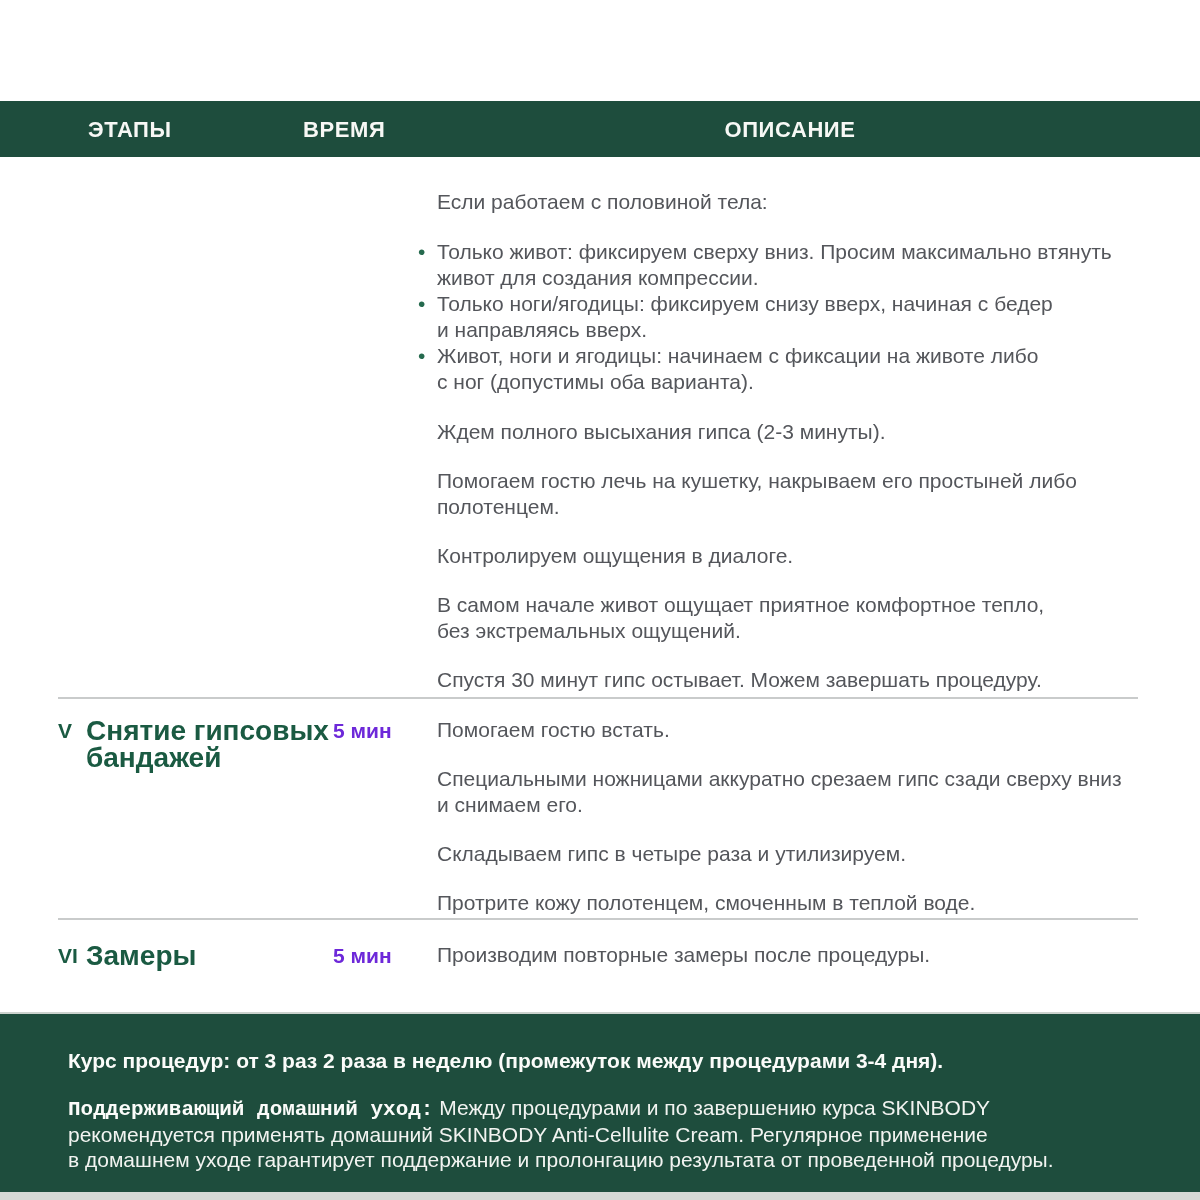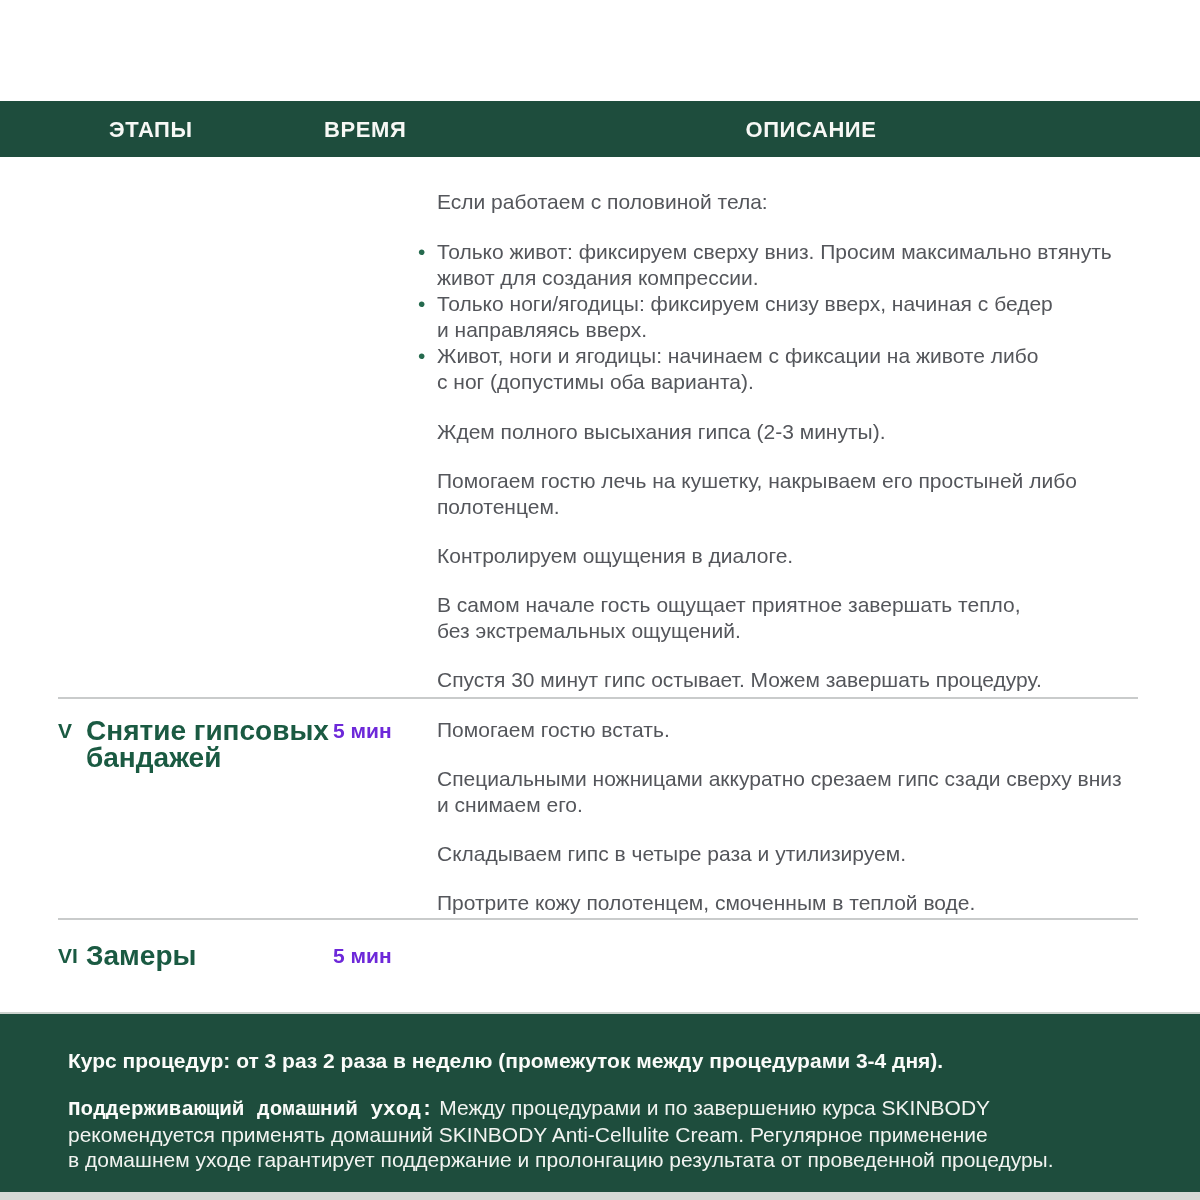--- a/index.html
+++ b/index.html
@@ -20,21 +20,20 @@
     background: #1e4d3d;
   }
   .header-bar .col-label {
     position: absolute;
     top: 16px;
     font-size: 22px;
     font-weight: bold;
     letter-spacing: 0.6px;
     color: #f7f8f5;
     white-space: nowrap;
-    margin-left: 21px;
   }
   .col-label.stages   { left: 88px; }
   .col-label.time     { left: 303px; }
   .col-label.desc     { left: 650px; width: 280px; text-align: center; }
 
   
   .table-body {
     position: absolute;
     top: 157px; left: 58px;
     width: 1080px;
@@ -154,21 +153,21 @@
 живот для создания компрессии.</li>
         <li>Только ноги/ягодицы: фиксируем снизу вверх, начиная с бедер
 и направляясь вверх.</li>
         <li>Живот, ноги и ягодицы: начинаем с фиксации на животе либо
 с ног (допустимы оба варианта).</li>
       </ul>
       <p>Ждем полного высыхания гипса (2-3 минуты).</p>
       <p>Помогаем гостю лечь на кушетку, накрываем его простыней либо
 полотенцем.</p>
       <p>Контролируем ощущения в диалоге.</p>
-      <p>В самом начале гость ощущает приятное завершать тепло,
+      <p>В самом начале живот ощущает приятное комфортное тепло,
 без экстремальных ощущений.</p>
       <p>Спустя 30 минут гипс остывает. Можем завершать процедуру.</p>
     </div>
   </div>
 
   <div class="divider"></div>
 
   <div class="t-row row-v">
     <div class="stage-cell">
       <span class="stage-num">V</span>
@@ -186,20 +185,23 @@
   </div>
 
   <div class="divider"></div>
 
   <div class="t-row row-vi">
     <div class="stage-cell">
       <span class="stage-num">VI</span>
       <span class="stage-label">Замеры</span>
     </div>
     <div class="time-cell">5 мин</div>
+    <div class="desc-cell">
+      <p>Производим повторные замеры после процедуры.</p>
+    </div>
   </div>
 
 </div>
 
 <div class="footer-block">
   <p class="footer-course">Курс процедур: от 3 раз 2 раза в неделю (промежуток между процедурами 3-4 дня).</p>
   <p class="footer-homecare"><strong>Поддерживающий домашний уход:</strong><span> Между процедурами и по завершению курса SKINBODY
 рекомендуется применять домашний SKINBODY Anti-Cellulite Cream. Регулярное применение
 в домашнем уходе гарантирует поддержание и пролонгацию результата от проведенной процедуры.</span></p>
 </div>

